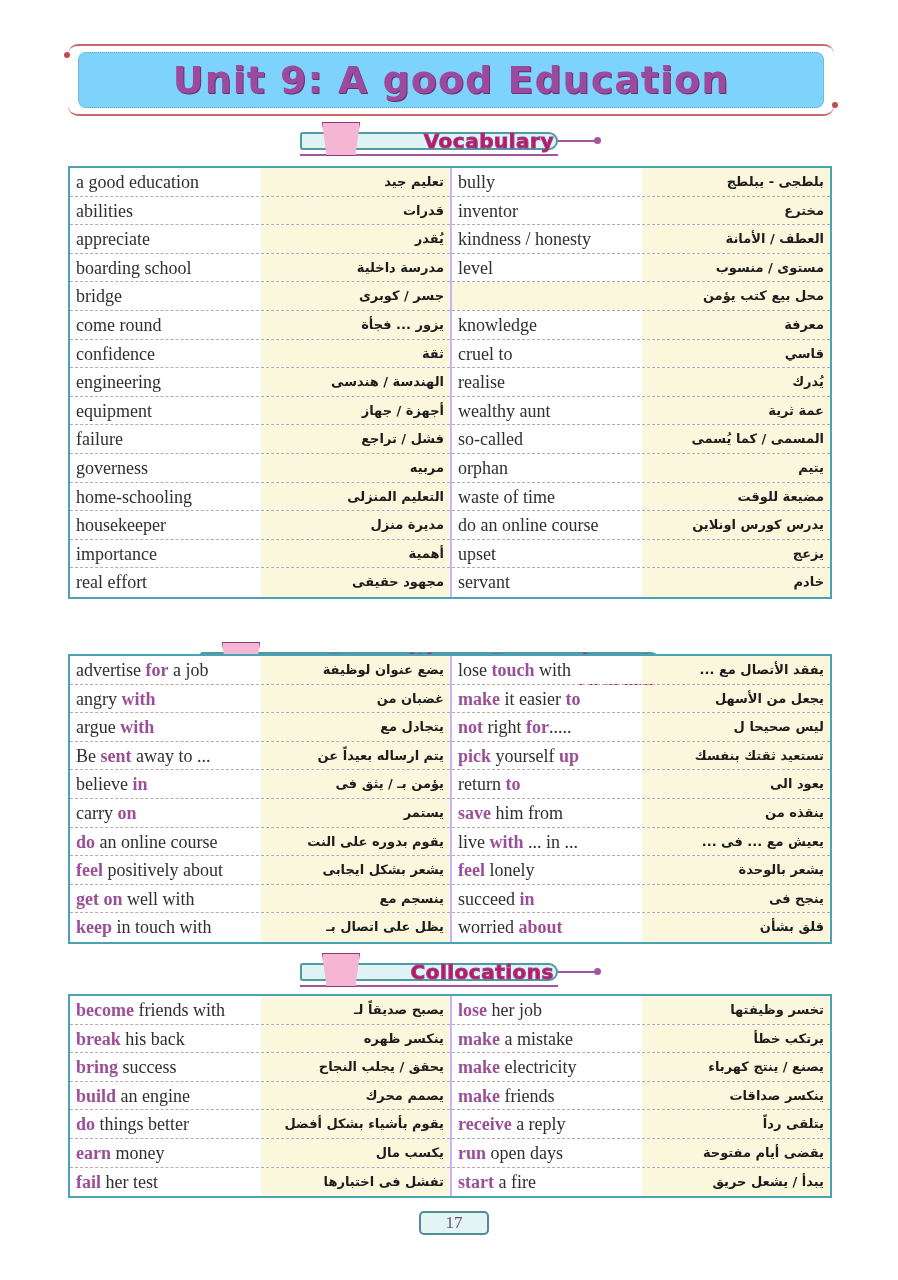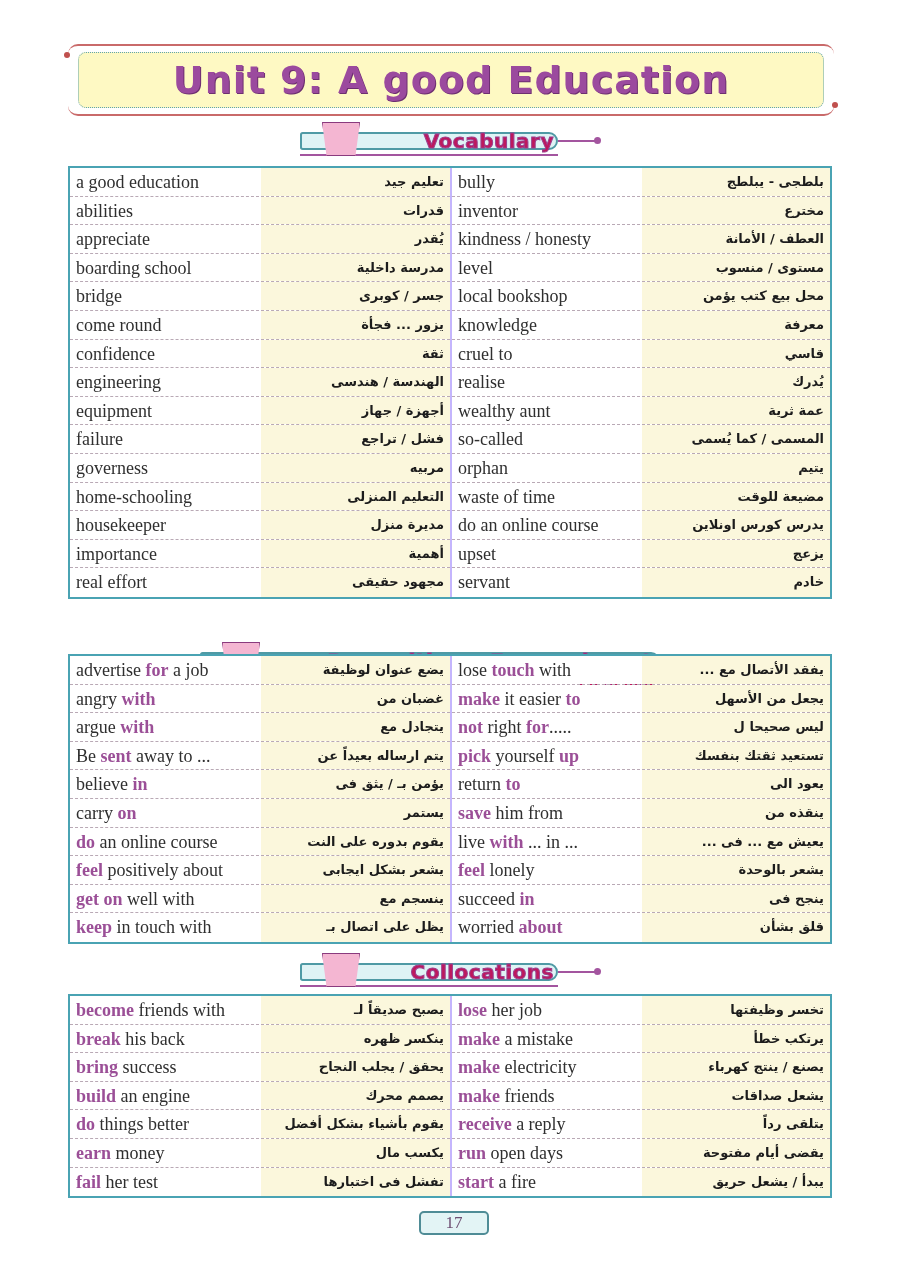--- a/index.html
+++ b/index.html
@@ -12,21 +12,21 @@
     border-top: 2px solid #c96a6a; border-bottom: 2px solid #c96a6a;
     border-radius: 10px;
   }
   .title-frame::before, .title-frame::after {
     content: ""; position: absolute; width: 6px; height: 6px; border-radius: 50%; background: #c0504d;
   }
   .title-frame::before { left: -4px; top: 6px; }
   .title-frame::after { right: -4px; bottom: 6px; }
   .title-inner {
     position: absolute; left: 10px; right: 10px; top: 6px; bottom: 6px;
-    background: #fef9c3; border: 1.5px dotted #5fa3ad; border-radius: 8px;
+    background: #7dd3fc; border: 1.5px dotted #5fa3ad; border-radius: 8px;
     display: flex; align-items: center; justify-content: center;
   }
   .title-text {
     font-family: "DejaVu Sans", sans-serif; font-weight: bold; font-size: 38px;
     color: #9b4a9e; letter-spacing: 1px;
     text-shadow: 1px 1px 0 #6d2f70;
   }
 
   
   .section-header { position: absolute; height: 36px; }
@@ -171,21 +171,20 @@
       </div>
       <div class="vrow">
         <div class="en">kindness / honesty</div>
         <div class="ar">العطف / الأمانة</div>
       </div>
       <div class="vrow">
         <div class="en">level</div>
         <div class="ar">مستوى / منسوب</div>
       </div>
       <div class="vrow">
-        <div class="en">local bookshop</div>
         <div class="ar">محل بيع كتب يؤمن</div>
       </div>
       <div class="vrow">
         <div class="en">knowledge</div>
         <div class="ar">معرفة</div>
       </div>
       <div class="vrow">
         <div class="en">cruel to</div>
         <div class="ar">قاسي</div>
       </div>
@@ -368,21 +367,21 @@
       <div class="vrow">
         <div class="en"><span class="hl">make</span><span> a mistake</span></div>
         <div class="ar">يرتكب خطأ</div>
       </div>
       <div class="vrow">
         <div class="en"><span class="hl">make</span><span> electricity</span></div>
         <div class="ar">يصنع / ينتج كهرباء</div>
       </div>
       <div class="vrow">
         <div class="en"><span class="hl">make</span><span> friends</span></div>
-        <div class="ar">يشعل صداقات</div>
+        <div class="ar">ينكسر صداقات</div>
       </div>
       <div class="vrow">
         <div class="en"><span class="hl">receive</span><span> a reply</span></div>
         <div class="ar">يتلقى رداً</div>
       </div>
       <div class="vrow">
         <div class="en"><span class="hl">run</span><span> open days</span></div>
         <div class="ar">يقضى أيام مفتوحة</div>
       </div>
       <div class="vrow">

